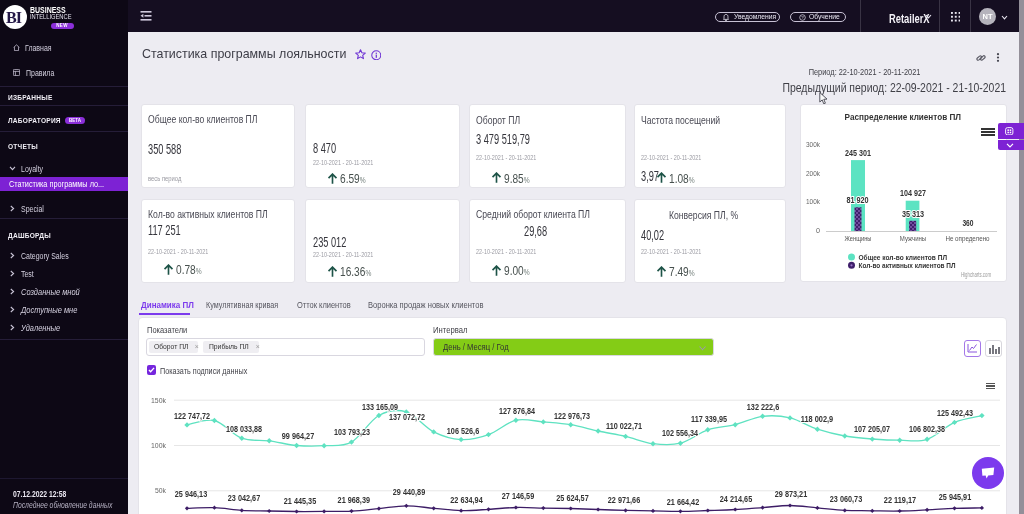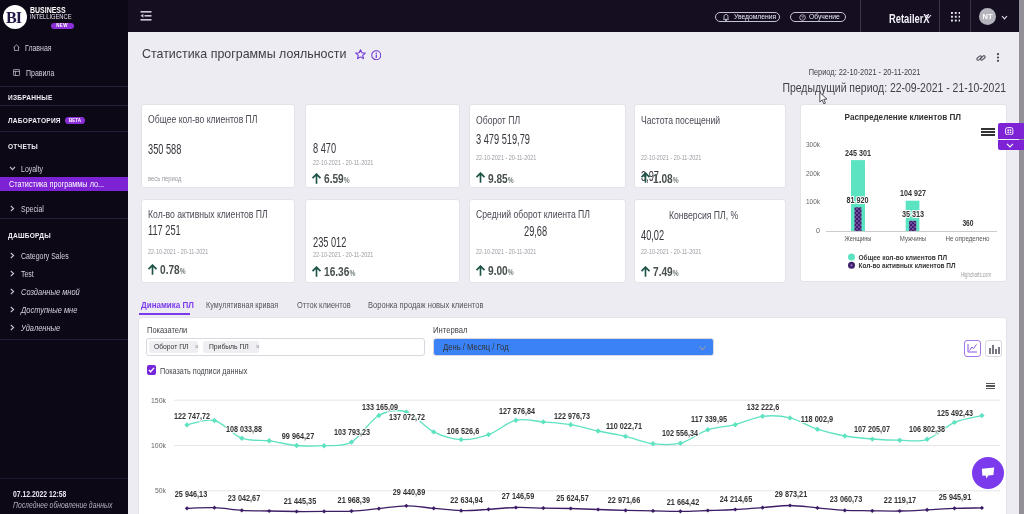--- a/index.html
+++ b/index.html
@@ -7,21 +7,21 @@
 .abs{position:absolute;}
 .sx{display:inline-block;transform:scaleX(.82);transform-origin:0 50%;white-space:nowrap;}
 .sx9{display:inline-block;transform:scaleX(.9);transform-origin:0 50%;white-space:nowrap;}
 .card{position:absolute;background:#fff;border:1px solid #e4e3e9;border-radius:3px;overflow:hidden;}
 .ctitle{position:absolute;left:6.5px;font-size:11.5px;color:#4a4a55;line-height:13.5px;white-space:nowrap;}
 .ctitle>span{display:inline-block;transform:scaleX(.75);transform-origin:0 50%;}
 .cval{position:absolute;left:6.5px;font-size:14px;color:#35353c;white-space:nowrap;}
 .cval>span{display:inline-block;transform:scaleX(.66);transform-origin:0 50%;}
 .cdate{position:absolute;left:6.5px;font-size:7px;color:#9a9aa2;white-space:nowrap;}
 .cdate>span{display:inline-block;transform:scaleX(.78);transform-origin:0 50%;}
-.cpct{position:absolute;left:5px;font-size:13px;font-weight:700;color:#47504e;white-space:nowrap;}
+.cpct{position:absolute;left:21px;font-size:13px;font-weight:400;color:#47504e;white-space:nowrap;}
 .cpct>span{display:inline-block;transform:scaleX(.78);transform-origin:0 50%;}
 .pctsm{font-size:8.5px;color:#707c79;}
 .mi{position:absolute;font-size:8.5px;color:#d5d1e0;white-space:nowrap;}
 .mi>span,.mhead>span{display:inline-block;transform:scaleX(.82);transform-origin:0 50%;}
 .mhead{position:absolute;left:8px;font-size:8px;font-weight:bold;color:#f0eef5;letter-spacing:.3px;white-space:nowrap;}
 .sdiv{position:absolute;left:0;width:128px;height:1px;background:#251d38;}
 </style></head>
 <body>
 
 <div class="abs" style="left:0;top:0;width:1024px;height:32px;background:#150e21;"></div>
@@ -273,21 +273,21 @@
 <div class="abs" style="left:205.5px;top:299.5px;font-size:9px;color:#55555e;white-space:nowrap;"><span class="sx" style="transform:scaleX(.80);">Кумулятивная кривая</span></div>
 <div class="abs" style="left:297px;top:299.5px;font-size:9px;color:#55555e;white-space:nowrap;"><span class="sx" style="transform:scaleX(.83);">Отток клиентов</span></div>
 <div class="abs" style="left:368px;top:299.5px;font-size:9px;color:#55555e;white-space:nowrap;"><span class="sx" style="transform:scaleX(.84);">Воронка продаж новых клиентов</span></div>
 
 <div class="abs" style="left:138px;top:316.5px;width:869px;height:198px;background:#fff;border:1px solid #e4e3e9;border-radius:4px 4px 0 0;"></div>
 <div class="abs" style="left:147px;top:325px;font-size:8.5px;color:#3f3f46;white-space:nowrap;"><span class="sx" style="transform:scaleX(.88);">Показатели</span></div>
 <div class="abs" style="left:146px;top:338px;width:279px;height:17.5px;background:#fff;border:1px solid #d9d7e0;border-radius:3px;"></div>
 <div class="abs" style="left:148.5px;top:340.7px;width:49px;height:12.3px;background:#efeef2;border-radius:2px;font-size:7.5px;color:#333;line-height:12.3px;white-space:nowrap;"><span class="sx9" style="margin-left:5px;">Оборот ПЛ</span><span style="color:#999;font-size:7px;margin-left:3px;">×</span></div>
 <div class="abs" style="left:202.5px;top:340.7px;width:56px;height:12.3px;background:#efeef2;border-radius:2px;font-size:7.5px;color:#333;line-height:12.3px;white-space:nowrap;"><span class="sx9" style="margin-left:6px;">Прибыль ПЛ</span><span style="color:#999;font-size:7px;margin-left:3px;">×</span></div>
 <div class="abs" style="left:433px;top:325px;font-size:8.5px;color:#3f3f46;white-space:nowrap;"><span class="sx9">Интервал</span></div>
-<div class="abs" style="left:433px;top:338px;width:281px;height:17.5px;background:#3b82f6;border:1px solid #d9d7e0;border-radius:3px;font-size:8.5px;color:#333;line-height:16.5px;white-space:nowrap;"><span class="sx9" style="margin-left:9px;">День / Месяц / Год</span></div>
+<div class="abs" style="left:433px;top:338px;width:281px;height:17.5px;background:#84cc16;border:1px solid #d9d7e0;border-radius:3px;font-size:8.5px;color:#333;line-height:16.5px;white-space:nowrap;"><span class="sx9" style="margin-left:9px;">День / Месяц / Год</span></div>
 <svg class="abs" style="left:698px;top:345px" width="9" height="7" viewBox="0 0 9 7">
     <path d="M1.5 1.5 L4.5 4.8 L7.5 1.5" fill="none" stroke="#9b9ba5" stroke-width="1.1"></path>
   </svg>
 <div class="abs" style="left:963.5px;top:339.5px;width:17px;height:17px;border:1px solid #a478e8;border-radius:3px;">
  <svg style="position:absolute;left:2px;top:2.5px" width="11" height="10" viewBox="0 0 11 10">
       <path d="M1 1 L1 9 L10 9" fill="none" stroke="#8a55dd" stroke-width="1"></path>
       <path d="M2.5 7.5 L5 4 L6.5 5.5 L9.5 1.5" fill="none" stroke="#8a55dd" stroke-width="1"></path>
     </svg>
 </div>
 <div class="abs" style="left:985px;top:339.5px;width:17px;height:17px;border:1px solid #d8d7dd;border-radius:3px;">

